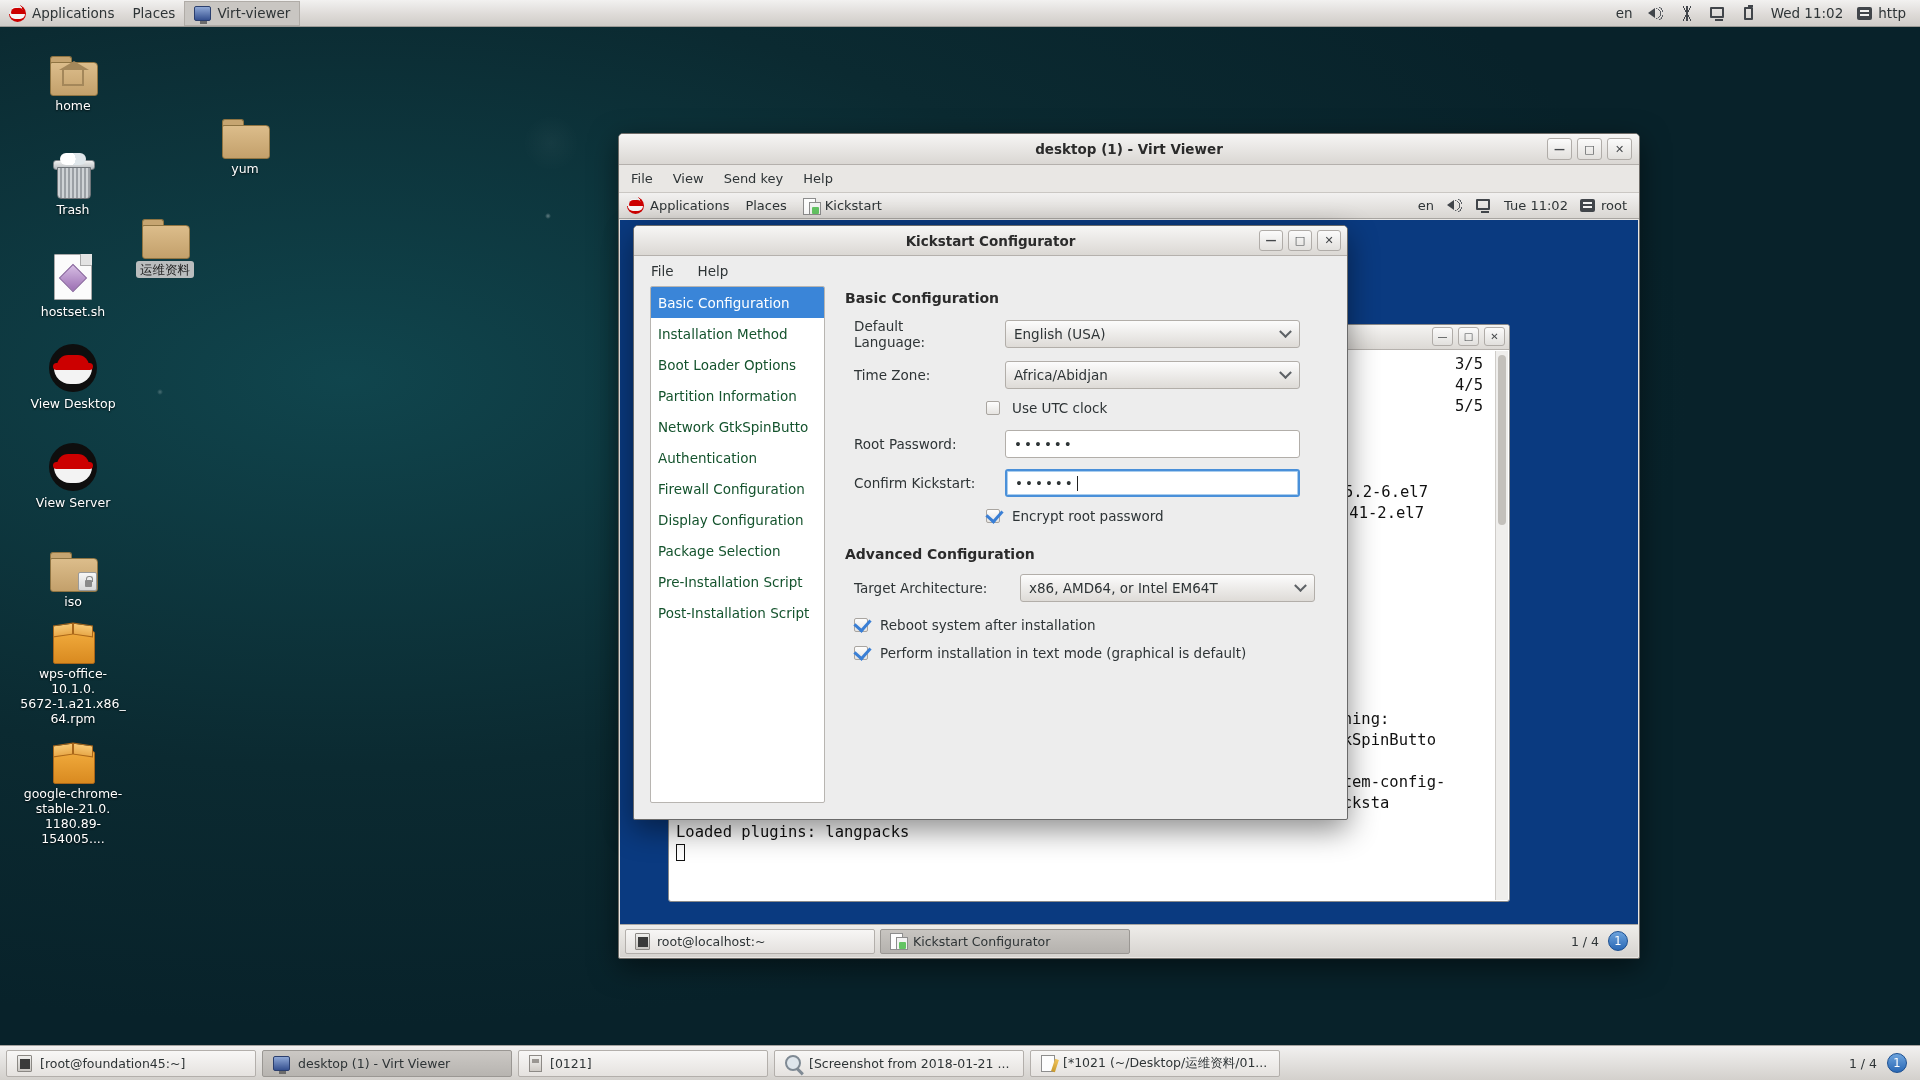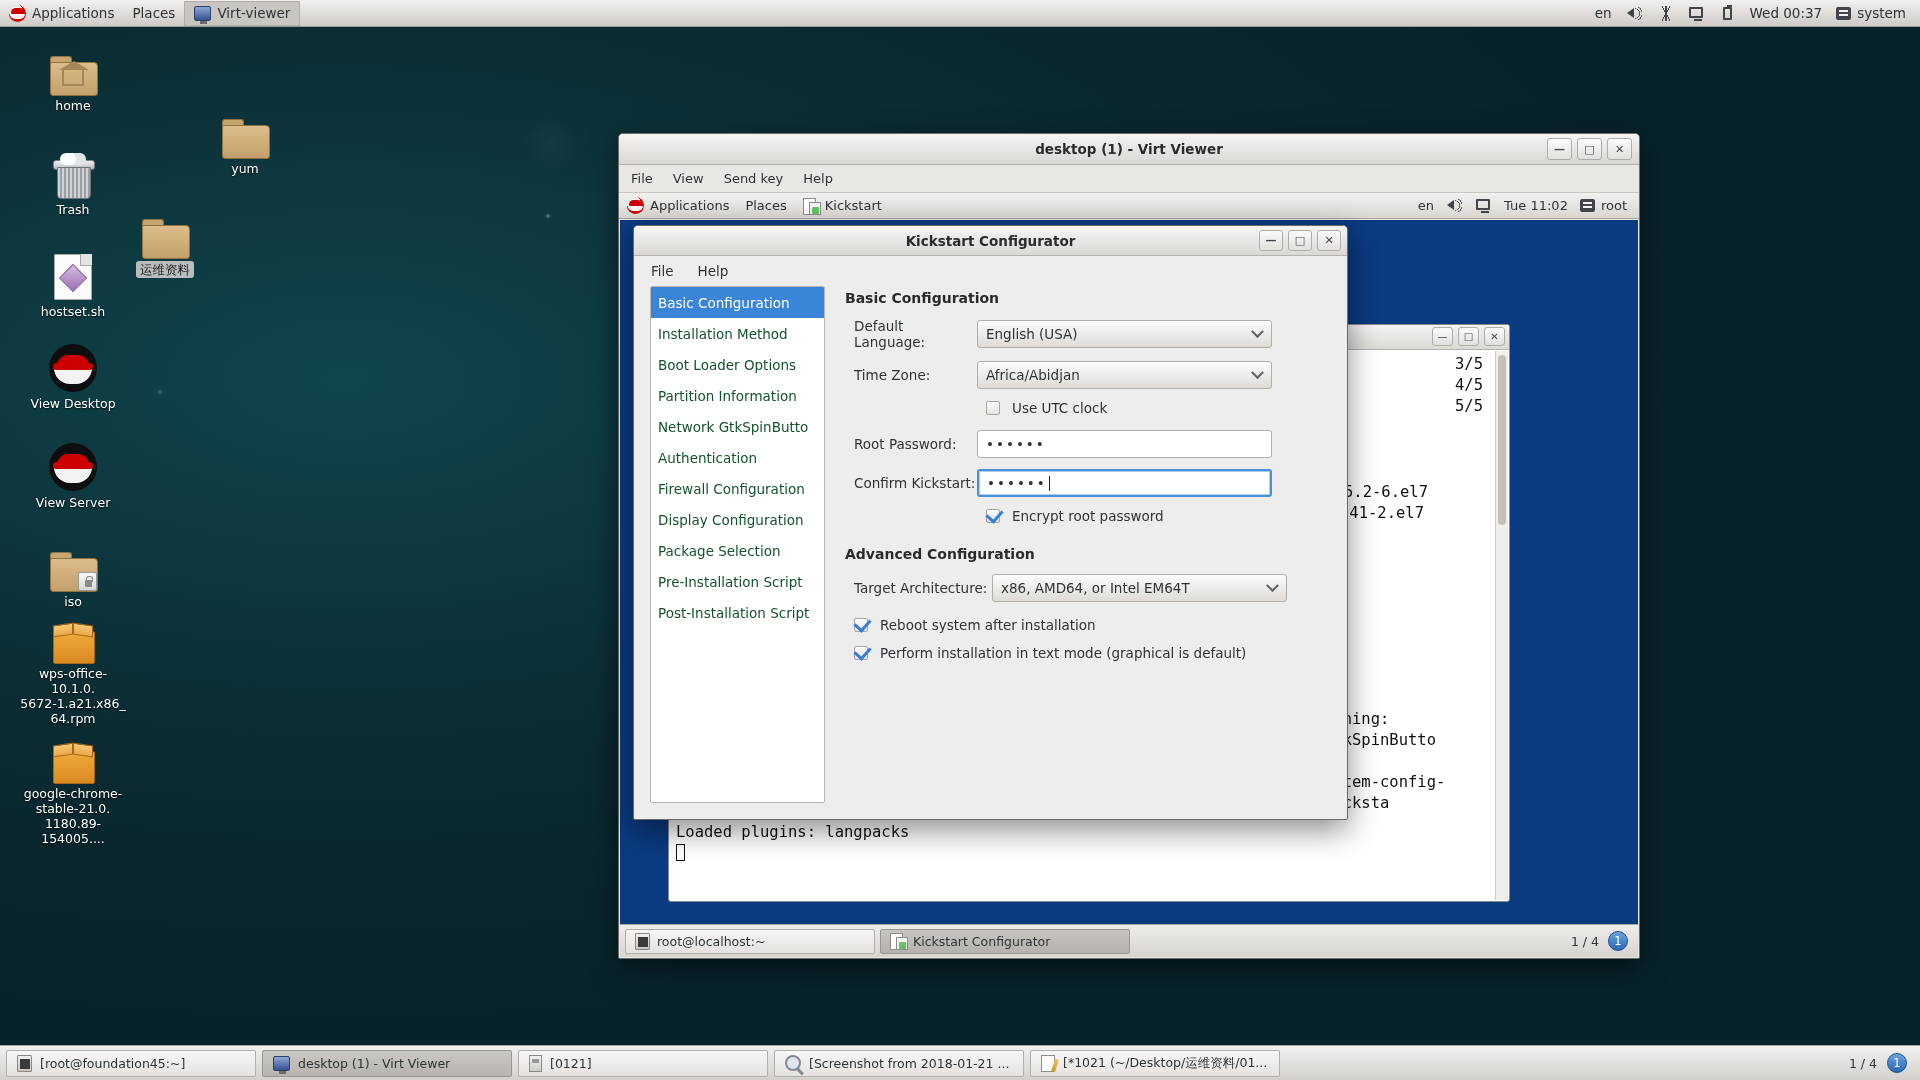--- a/index.html
+++ b/index.html
@@ -171,21 +171,21 @@
     font-size:13.5px;font-weight:bold;color:#2b2b2b;}
   #ks-title .wbtns{top:4px;right:6px;}
   #ks-title .wbtn{width:24px;height:21px;}
   #ks-menu{height:30px;display:flex;align-items:center;gap:24px;padding:0 17px;font-size:13.5px;color:#2e3436;}
   #ks-main{position:absolute;left:0;right:0;top:60px;bottom:0;display:flex;padding:0 16px 16px 16px;gap:20px;}
   #ks-list{width:175px;background:#fff;border:1px solid #b8b5b1;border-radius:2px;overflow:hidden;}
   .ks-li{height:31px;display:flex;align-items:center;padding:0 7px;font-size:13.5px;color:#14532d;}
   .ks-li.sel{background:#3a85d8;color:#fff;}
   #ks-pane{flex:1;padding-top:4px;}
   .sec-title{font-size:14px;font-weight:bold;color:#2b2b2b;margin-bottom:12px;}
-  .frow{display:flex;align-items:center;margin-bottom:11px;}
+  .frow{display:flex;align-items:center;margin-bottom:11px;gap:28px;}
   .flabel{width:132px;font-size:13.5px;color:#2e3436;text-align:left;padding-left:9px;}
   .combo{flex:1;max-width:295px;height:28px;background:linear-gradient(to bottom,#fcfcfc,#dedbd7);
     border:1px solid #b2aea9;border-radius:3px;display:flex;align-items:center;
     padding:0 8px;font-size:13.5px;color:#2e3436;position:relative;}
   .combo .chev{position:absolute;right:9px;top:9px;width:9px;height:9px;
     border-right:2px solid #5d6165;border-bottom:2px solid #5d6165;transform:rotate(45deg) translate(-2px,-2px);}
   .pwd{flex:1;max-width:295px;height:28px;background:#fff;border:1px solid #b2aea9;border-radius:3px;
     display:flex;align-items:center;padding:0 8px;font-size:13.5px;color:#2e3436;letter-spacing:2px;}
   .pwd.focused{border:2px solid #4a90d9;box-shadow:0 0 0 1px #a9cdee inset;}
   .caret{width:1px;height:15px;background:#222;margin-left:2px;letter-spacing:0;}
@@ -252,24 +252,24 @@
       </span>
     <span class="tr-ico">
         <i class="bt"></i>
       </span>
     <span class="tr-ico">
         <i class="net"></i>
       </span>
     <span class="tr-ico">
         <i class="bat"></i>
       </span>
-    <span>Wed 00:37</span>
+    <span>Wed 11:02</span>
     <span style="display:flex;align-items:center;gap:6px">
       <span class="kiosk-ico"></span>
-      <span>system</span>
+      <span>http</span>
     </span>
   </div>
 </div>
 
 <div class="dicon" style="left:18px;top:42px">
   <div class="glyph">
       <div class="folder">
         <i class="fhome"></i>
       </div>
     </div>

